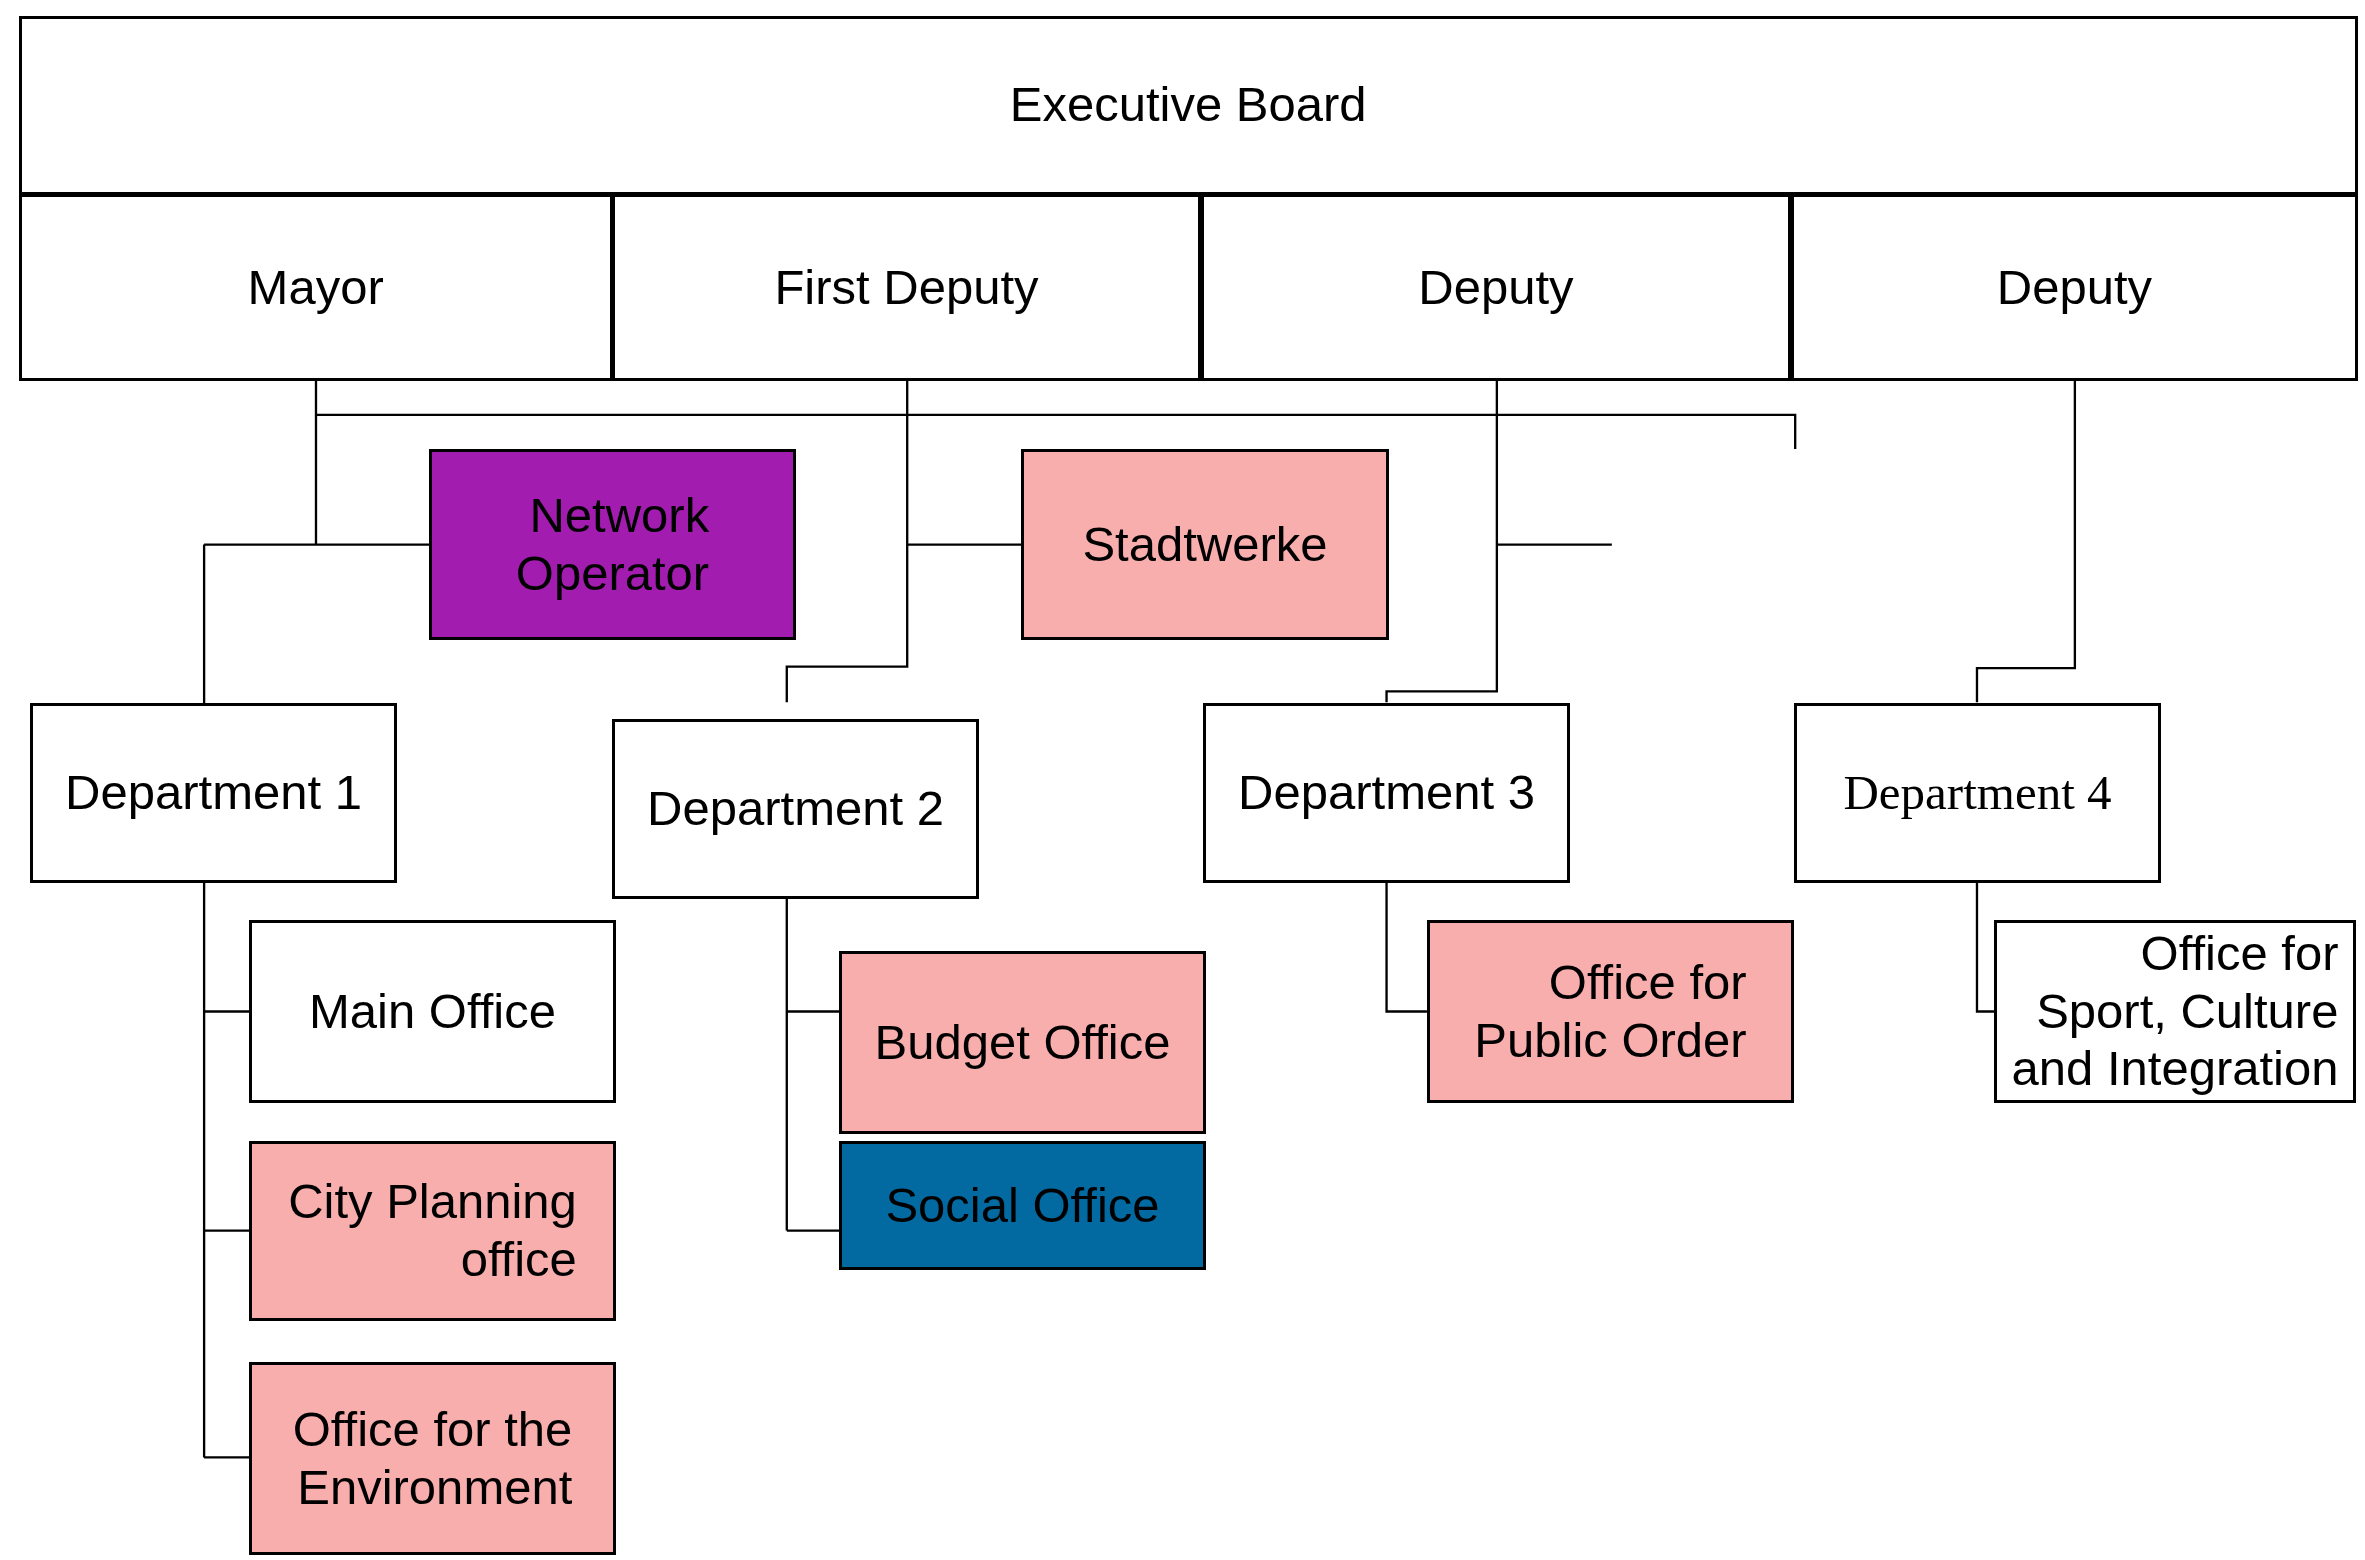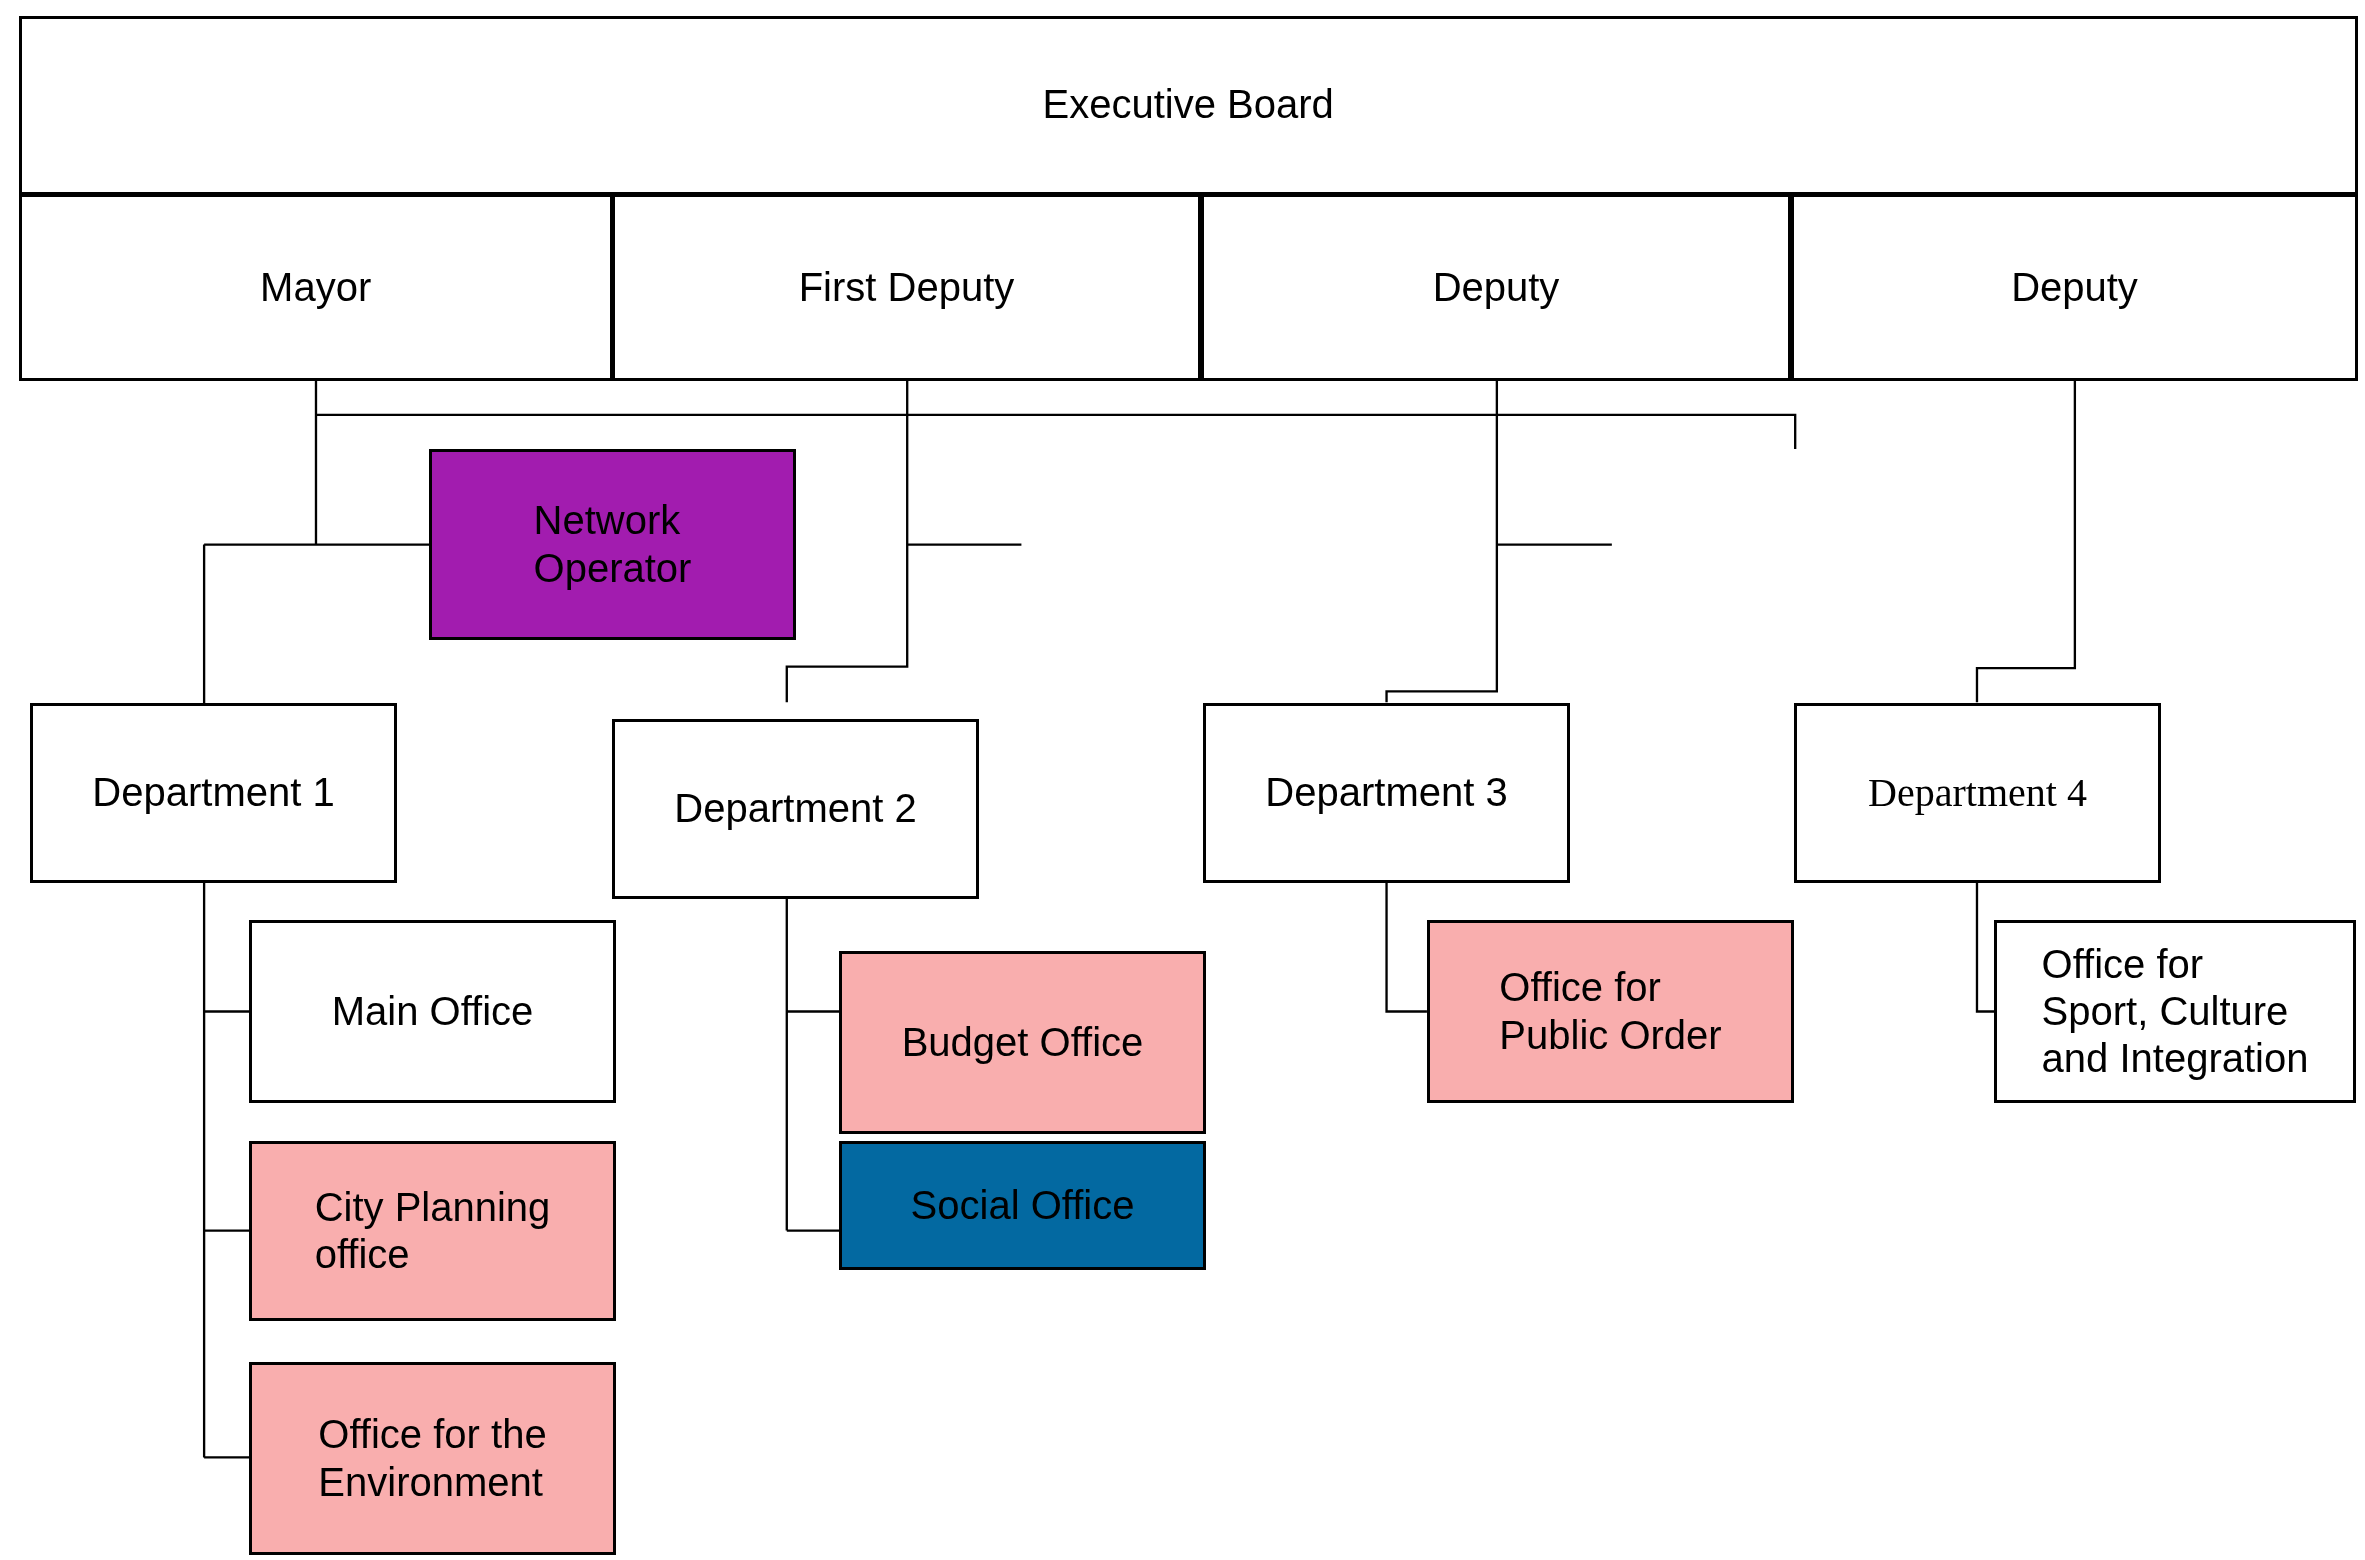--- a/index.html
+++ b/index.html
@@ -1,22 +1,22 @@
 <!DOCTYPE html>
 <html style="font-size:12.4px"><head>
 <meta charset="utf-8">
 <style>
   html,body{margin:0;padding:0;background:#ffffff;}
   .canvas{position:relative;width:2366px;height:1560px;background:#ffffff;overflow:hidden;
           font-family:"Liberation Sans",sans-serif;}
   .wires{position:absolute;left:0;top:0;}
   .wires path{stroke:#000000;stroke-width:3;fill:none;}
   .node{position:absolute;box-sizing:border-box;border:3.1px solid #000000;
-        display:flex;align-items:center;justify-content:center;text-align:left;
-        font-size:40px;line-height:1.18;font-weight:400;color:#000000;background:#ffffff;}
+        display:flex;align-items:center;justify-content:center;text-align:right;
+        font-size:49px;line-height:1.18;font-weight:400;color:#000000;background:#ffffff;}
   .lbl{white-space:pre-line;display:block;padding:0 4.7px;}
 </style>
 </head>
 <body>
 
 <div class="canvas">
 
   <svg class="wires" width="2366" height="1560" viewBox="0 0 3044 2008">
     <path d="M406 490 L406 701 M262 701 L552 701 M262 701 L262 1876"></path>
     <path d="M262 1302 L320 1302"></path>
@@ -51,20 +51,23 @@
 
   <div class="node" style="left: 1791px; top: 194px; width: 567px; height: 187px; background-color: rgb(255, 255, 255);">
     <span class="lbl">Deputy</span>
   </div>
 
   <div class="node" style="left: 429px; top: 449px; width: 367px; height: 191px; background-color: #a21caf;">
     <span class="lbl">Network
 Operator</span>
   </div>
 
+  <div class="node" style="left: 1021px; top: 449px; width: 368px; height: 191px; background-color: rgb(249, 174, 174);">
+    <span class="lbl">Stadtwerke</span>
+  </div>
 
 
   <div class="node" style="left: 30px; top: 703px; width: 367px; height: 180px; background-color: rgb(255, 255, 255);">
     <span class="lbl">Department 1</span>
   </div>
 
   <div class="node" style="left: 612px; top: 703px; width: 367px; height: 180px; background-color: rgb(255, 255, 255); margin-top: 16px;">
     <span class="lbl">Department 2</span>
   </div>
 

